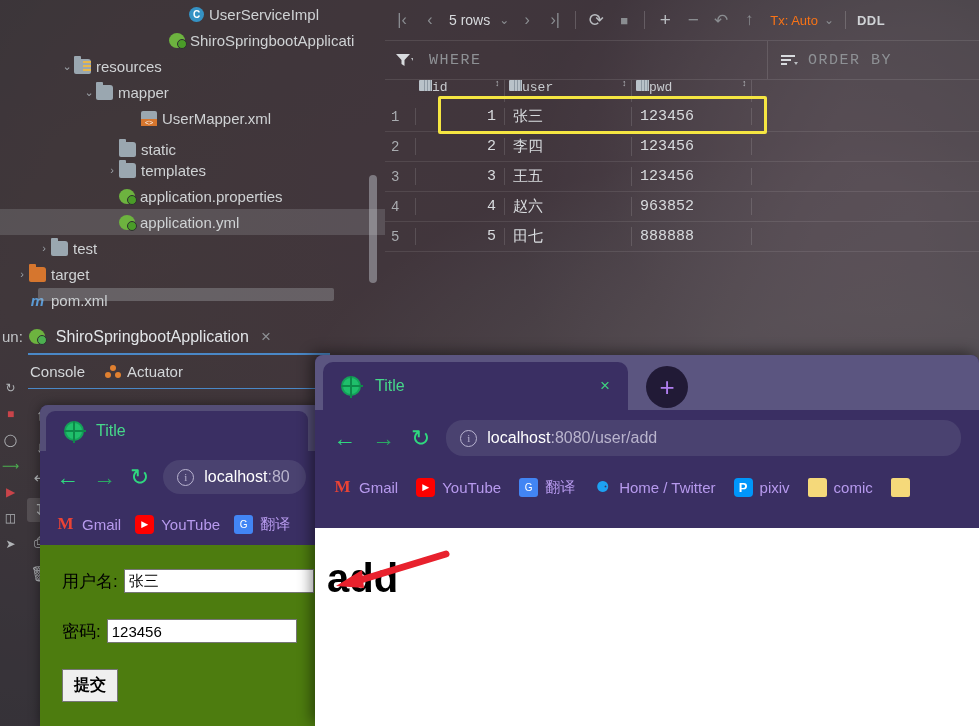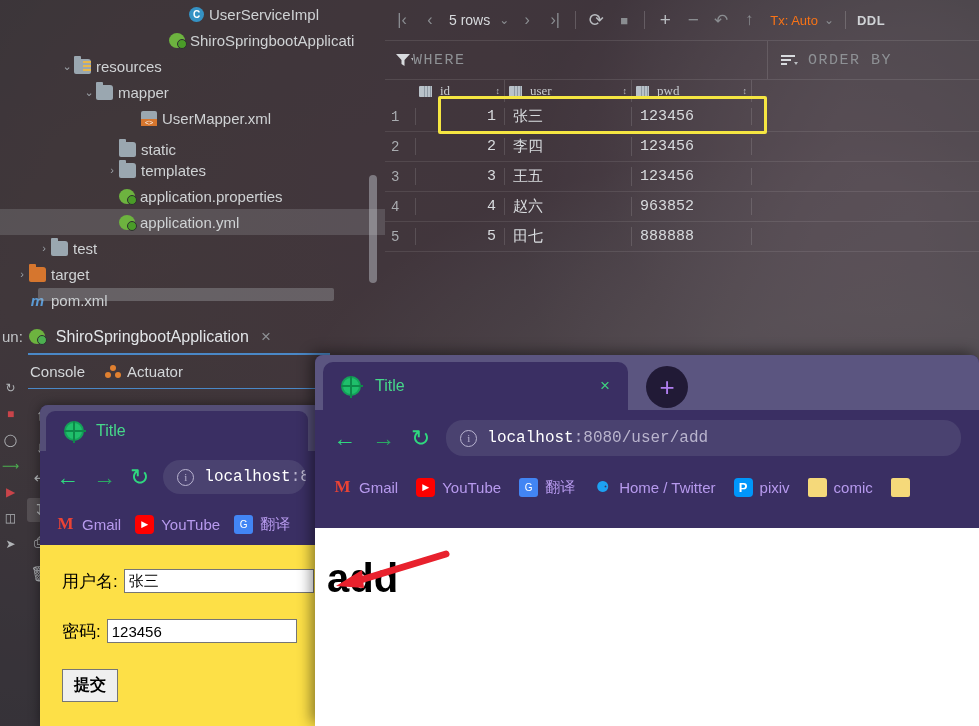--- a/index.html
+++ b/index.html
@@ -86,22 +86,22 @@
   }
   .where-txt, .orderby-txt {
     color:#8e9195; font-size:15px; letter-spacing:1.5px;
     font-family:"Liberation Mono", monospace;
   }
   .filter-sep { width:1px; height:100%; background:rgba(255,255,255,0.12); }
 
   .db-grid { position:absolute; left:0; top:80px; right:0; bottom:0; }
   .gh-row { display:flex; height:22px; align-items:flex-end; }
   .gh-cell {
-    display:flex; align-items:center; gap:8px;
-    font-family:Liberation Serif, serif; font-size:13px; color:#c8cbcf;
+    display:flex; gap:0;
+    font-family:Liberation Mono, monospace; font-size:13px; color:#c8cbcf;
     border-right:1px solid rgba(255,255,255,0.13);
     height:22px; padding:0 4px;
   }
   .gh-cell .sortarrow { margin-left:auto; color:#b9bcc0; font-size:9px; line-height:9px; }
   .colicon { width:13px; height:11px; background:#b9c2c9; border-radius:1px; position:relative; flex:none; }
   .colicon::after { content:""; position:absolute; right:0; top:0; width:8px; height:11px;
      background: repeating-linear-gradient(90deg, #8e99a3 0 1px, #b9c2c9 1px 3px); }
   .keydot { width:7px;height:7px;border-radius:50%;background:#e5b93c; position:absolute; left:5px; top:4px; }
   .g-row { display:flex; height:30px; align-items:center; border-bottom:1px solid rgba(255,255,255,0.09); }
   .g-num { width:30px; text-align:left; padding-left:6px; color:#a9acb0; font-family:"Liberation Mono", monospace; font-size:14px; }
@@ -143,21 +143,21 @@
     box-shadow: 0 0 12px rgba(0,0,0,0.45);
   }
   .bb-tabstrip { height:46px; background:#544e77; position:relative; }
   .bb-tab {
     position:absolute; left:6px; top:6px; width:262px; height:40px;
     background:#3a2f63; border-radius:9px 9px 0 0;
     display:flex; align-items:center; gap:12px; padding-left:18px;
   }
   .bb-toolbar { height:52px; display:flex; align-items:center; gap:14px; padding:0 16px; }
   .bb-bookmarks { height:42px; display:flex; align-items:center; gap:14px; padding-left:16px; }
-  .bb-content { position:absolute; left:0; top:140px; right:0; bottom:0; background:#fde047; }
+  .bb-content { position:absolute; left:0; top:140px; right:0; bottom:0; background:#4d7c0f; }
 
   
   .browser-front {
     position:absolute; left:315px; top:355px; width:664px; height:371px;
     background:#3a2f63; border-radius:8px 8px 0 0; overflow:hidden;
     box-shadow: -4px -3px 14px rgba(0,0,0,0.45);
   }
   .bf-tabstrip { height:55px; background:#5b5580; position:relative; }
   .bf-tab {
     position:absolute; left:8px; top:7px; width:305px; height:48px;
@@ -180,21 +180,21 @@
   .globe::before { content:""; position:absolute; left:7px; top:-2px; width:2px; height:22px; background:#0d8a4a; }
   .globe::after { content:""; position:absolute; left:-2px; top:7px; width:22px; height:2px; background:#0d8a4a; }
   .nav-btn { color:#2fd87f; font-size:23px; line-height:1; flex:none; }
   .nav-btn.fwd { color:#2aa863; }
   .urlbar {
     flex:1; height:34px; background:#4a4270; border-radius:17px;
     display:flex; align-items:center; gap:10px; padding:0 14px; overflow:hidden;
   }
   .info-ic { width:17px;height:17px;border-radius:50%;border:1.5px solid #b9b4d0; color:#b9b4d0;
     font-size:11px; display:flex; align-items:center; justify-content:center; flex:none; font-family:"Liberation Serif", serif; }
-  .url-text { font-size:16px; color:#b9b4cd; white-space:nowrap;font-family:Liberation Mono, monospace; }
+  .url-text { font-size:16px; color:#b9b4cd; white-space:nowrap; }
   .url-text b { color:#ffffff; font-weight:400; }
   .bm { display:flex; align-items:center; gap:7px; color:#b79aee; font-size:15px; white-space:nowrap; }
   .bm-ic { width:19px; height:19px; flex:none; display:flex; align-items:center; justify-content:center; font-size:13px; border-radius:3px; }
   .ic-gmail { color:#ea4335; font-weight:bold; font-size:17px; font-family:"Liberation Serif", serif; }
   .ic-yt { background:#ff0000; border-radius:4px; color:#fff; font-size:9px; }
   .ic-trans { background:#4285f4; color:#fff; font-size:10px; border-radius:3px; }
   .ic-tw { color:#1da1f2; font-size:15px; }
   .ic-pixiv { background:#0096fa; color:#fff; border-radius:4px; font-size:13px; font-weight:bold; }
   .ic-folder { background:#f5d97a; border-radius:2px 3px 2px 2px; position:relative; }
   .bf-content { position:absolute; left:0; top:173px; right:0; bottom:0; background:#fff; }
@@ -324,21 +324,21 @@
       <div class="tb-sep"></div>
       <div class="ddl-label" style="margin-left:4px">DDL</div>
     </div>
 
     <div class="db-filterbar">
       <div style="width:382px;display:flex;align-items:center;height:100%">
         <svg width="18" height="14" viewBox="0 0 18 14" style="margin-left:10px;flex:none">
           <polygon points="1,1 15,1 9.5,7 9.5,13 6.5,11 6.5,7" fill="#d8dbde"></polygon>
           <polygon points="16,5 20,5 18,8" fill="#b9bcc0"></polygon>
         </svg>
-        <div class="where-txt" style="margin-left:0">WHERE</div>
+        <div class="where-txt" style="margin-left:16px">WHERE</div>
       </div>
       <div class="filter-sep"></div>
       <div style="flex:1;display:flex;align-items:center;height:100%">
         <svg width="18" height="14" viewBox="0 0 18 14" style="margin-left:12px;flex:none">
           <rect x="1" y="2" width="14" height="2" fill="#d8dbde"></rect>
           <rect x="1" y="6" width="10" height="2" fill="#d8dbde"></rect>
           <rect x="1" y="10" width="6" height="2" fill="#d8dbde"></rect>
           <polygon points="14,9 18,9 16,12" fill="#b9bcc0"></polygon>
         </svg>
         <div class="orderby-txt" style="margin-left:10px">ORDER BY</div>

